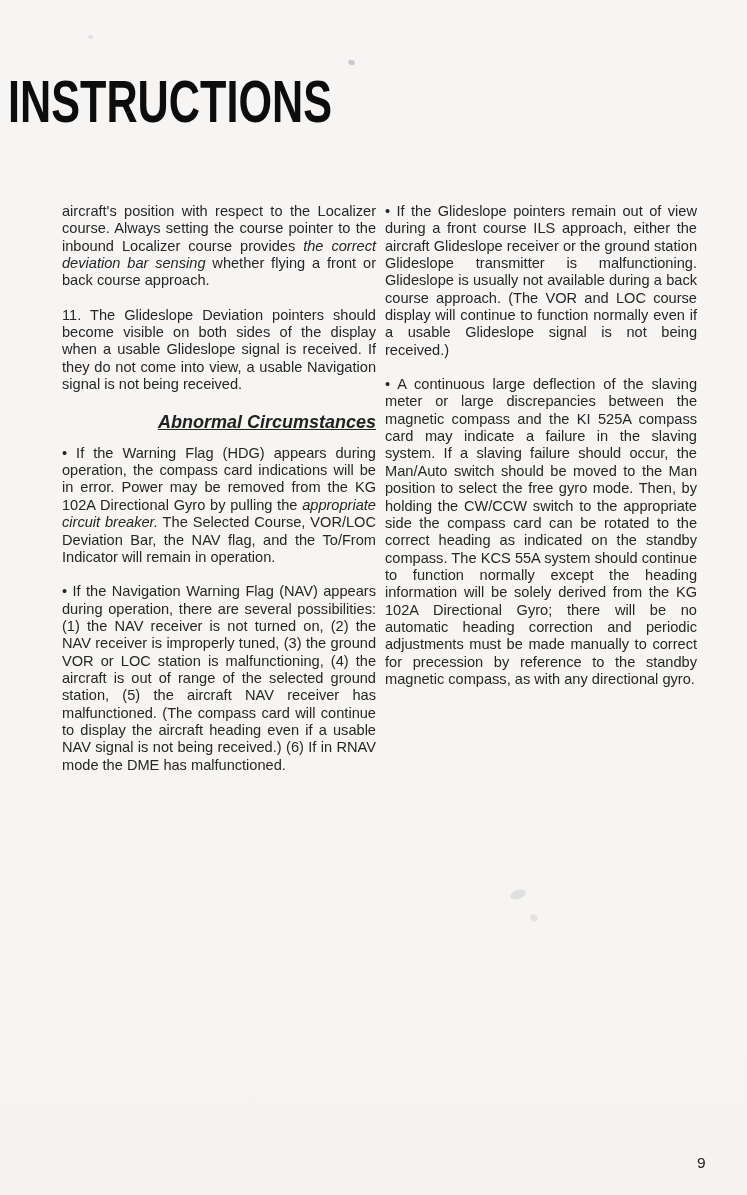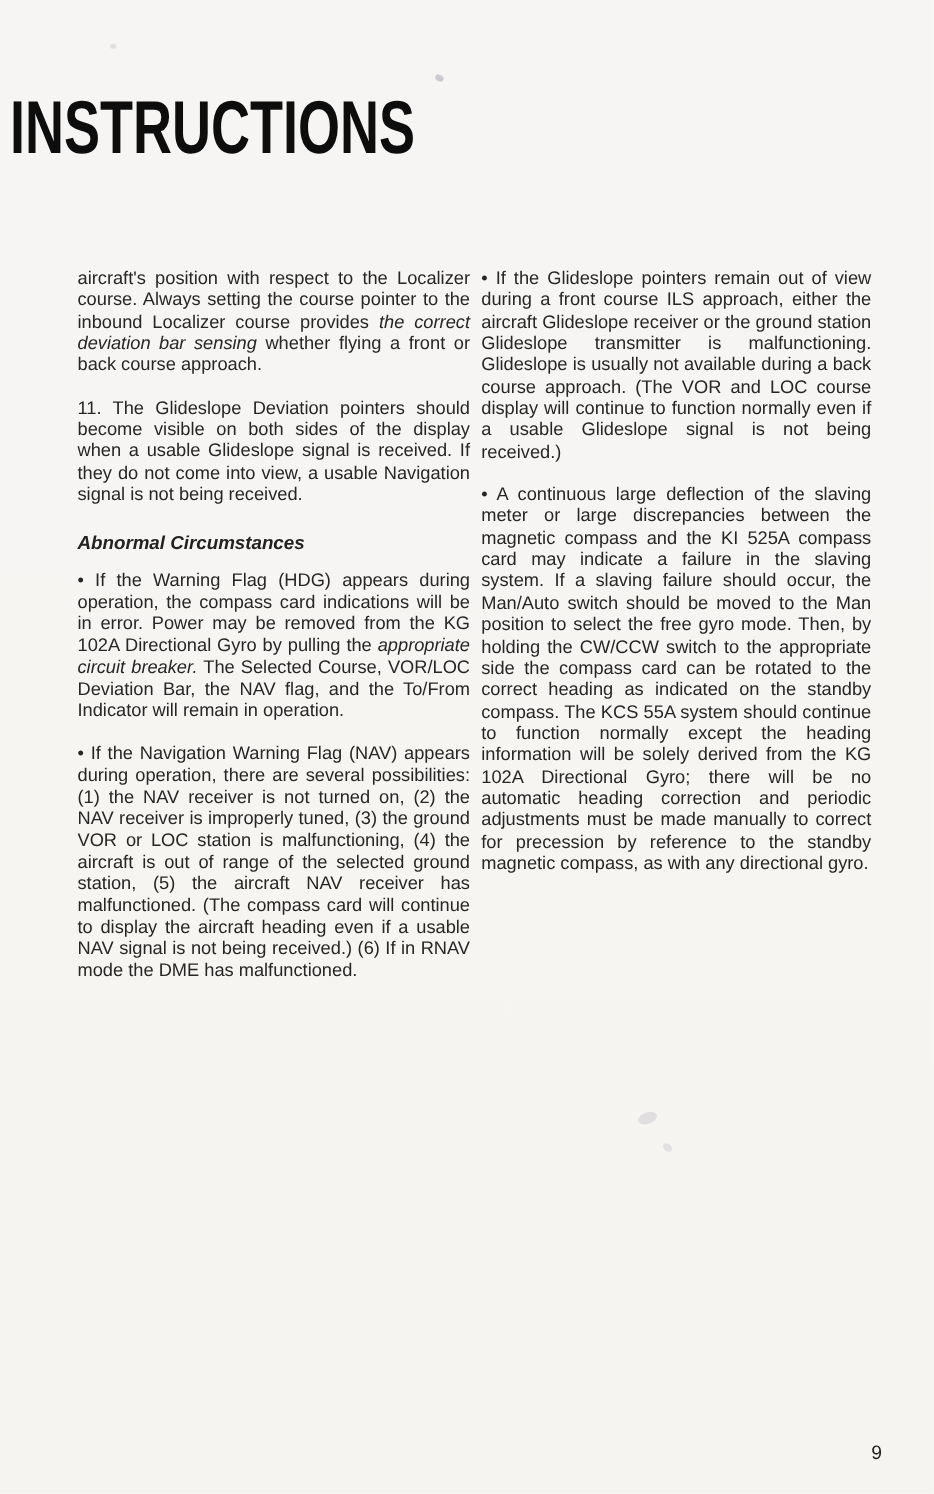--- a/index.html
+++ b/index.html
@@ -28,28 +28,29 @@
   }
   .col {
     position: absolute;
     top: 203px;
     font-size: 14.6px;
     line-height: 17.35px;
     text-align: justify;
   }
   .col-left  { left: 62px;  width: 314px; }
   .col-right { left: 385px; width: 312px; }
-  .col p { margin: 12px 0 17px 0; }
+  .col p { margin: 0 0 17px 0; }
   .col p.tight { margin-bottom: 0; }
   .subheading {
-    text-align: left;
+    text-align: right;
     font-style: italic;
-    font-size: 15px;
+    font-size: 18px;
     margin: 21px 0 13px 0;
     color: #222;
+    text-decoration: underline;
   }
   .num, .note-label { font-weight: 400; }
   .ital { font-style: italic; }
   .note-block { margin-top: 24px; }
   .note-list { text-align: left; }
   .note-list div { padding-left: 30px; }
   .page-number {
     position: absolute;
     left: 697px; top: 1154px;
     font-size: 15.5px;

